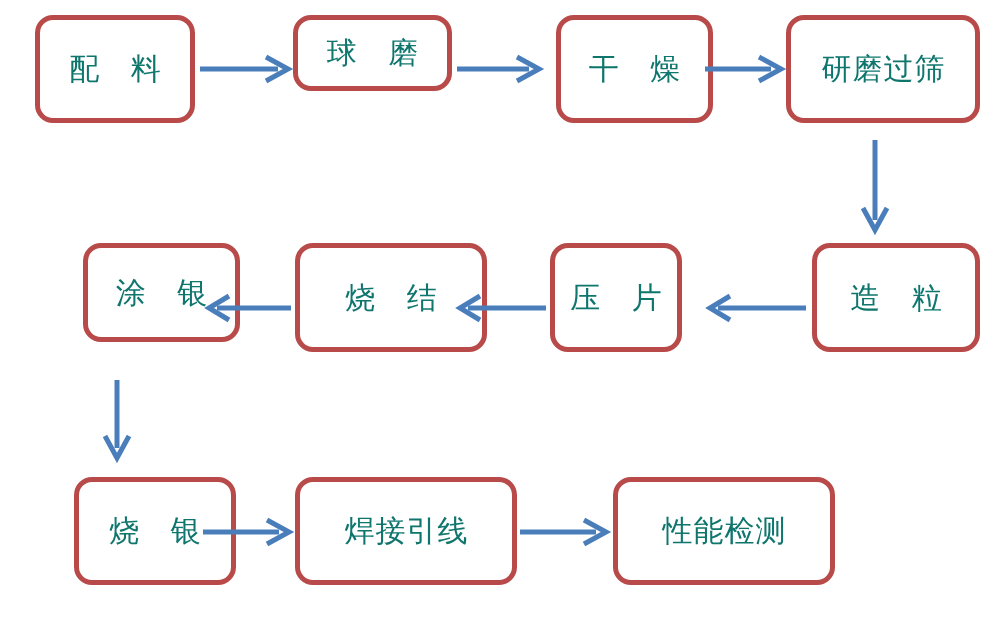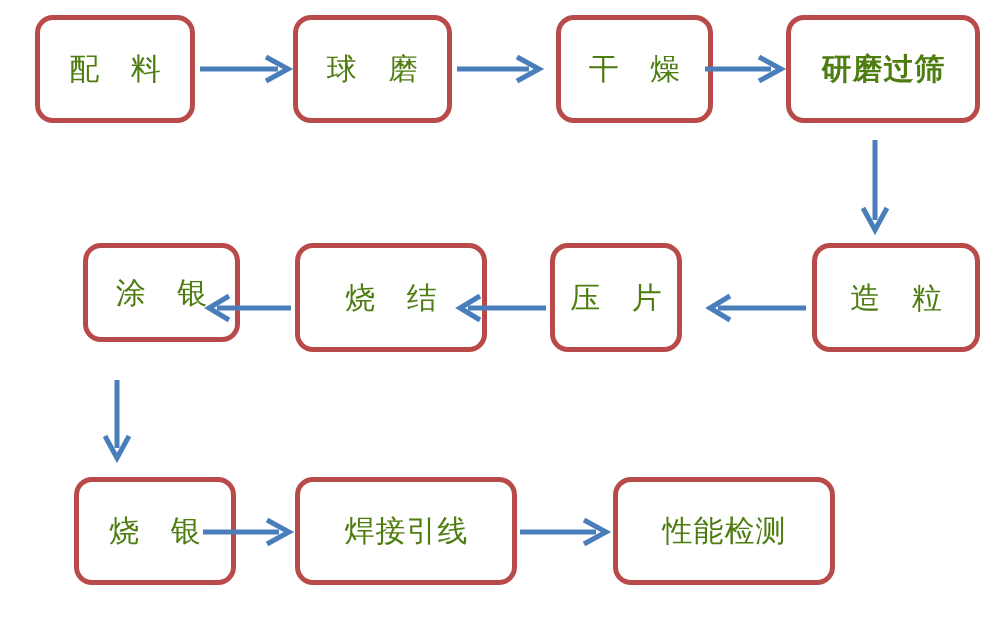--- a/index.html
+++ b/index.html
@@ -23,21 +23,21 @@
     box-sizing: border-box;
     background: #ffffff;
     border: 5px solid #b84b4a;
     border-radius: 18px;
     display: flex;
     align-items: center;
     justify-content: center;
     text-align: center;
   }
   .node-label {
-    color: #4d7c0f;
+    color: #0f766e;
     font-size: 30px;
     line-height: 1;
     white-space: nowrap;
     font-family: "DejaVu Sans", "Liberation Sans", sans-serif;
     text-align: right;
   }
   
   .node.wide-track .node-label {
     letter-spacing: 11px;
     text-indent: 11px;
@@ -65,21 +65,21 @@
     <span class="node-label">配 料</span>
   </div>
 
   <div class="arrow" style="left:200px; top:55px; width:90px; height:28px;">
     <svg width="90" height="28" viewBox="0 0 90 28" aria-hidden="true">
       <line x1="0" y1="14" x2="78" y2="14" stroke="#4a7ebb" stroke-width="5"></line>
       <polyline points="66,2 88,14 66,26" fill="none" stroke="#4a7ebb" stroke-width="5"></polyline>
     </svg>
   </div>
 
-  <div class="node wide-track" style="left:293px; top:15px; width:159px; height:108px;">
+  <div class="node wide-track" style="left:293px; top:15px; width:159px; height:76px;">
     <span class="node-label">球 磨</span>
   </div>
 
   <div class="arrow" style="left:457px; top:55px; width:84px; height:28px;">
     <svg width="84" height="28" viewBox="0 0 84 28" aria-hidden="true">
       <line x1="0" y1="14" x2="72" y2="14" stroke="#4a7ebb" stroke-width="5"></line>
       <polyline points="60,2 82,14 60,26" fill="none" stroke="#4a7ebb" stroke-width="5"></polyline>
     </svg>
   </div>
 
@@ -87,21 +87,21 @@
     <span class="node-label">干 燥</span>
   </div>
 
   <div class="arrow" style="left:705px; top:55px; width:78px; height:28px;">
     <svg width="78" height="28" viewBox="0 0 78 28" aria-hidden="true">
       <line x1="0" y1="14" x2="66" y2="14" stroke="#4a7ebb" stroke-width="5"></line>
       <polyline points="54,2 76,14 54,26" fill="none" stroke="#4a7ebb" stroke-width="5"></polyline>
     </svg>
   </div>
 
-  <div class="node tight-track" style="left:786px; top:15px; width:194px; height:108px;font-weight:bold;">
+  <div class="node tight-track" style="left:786px; top:15px; width:194px; height:108px;">
     <span class="node-label">研磨过筛</span>
   </div>
 
   <div class="arrow" style="left:861px; top:140px; width:28px; height:92px;">
     <svg width="28" height="92" viewBox="0 0 28 92" aria-hidden="true">
       <line x1="14" y1="0" x2="14" y2="80" stroke="#4a7ebb" stroke-width="5"></line>
       <polyline points="2,68 14,90 26,68" fill="none" stroke="#4a7ebb" stroke-width="5"></polyline>
     </svg>
   </div>
 

